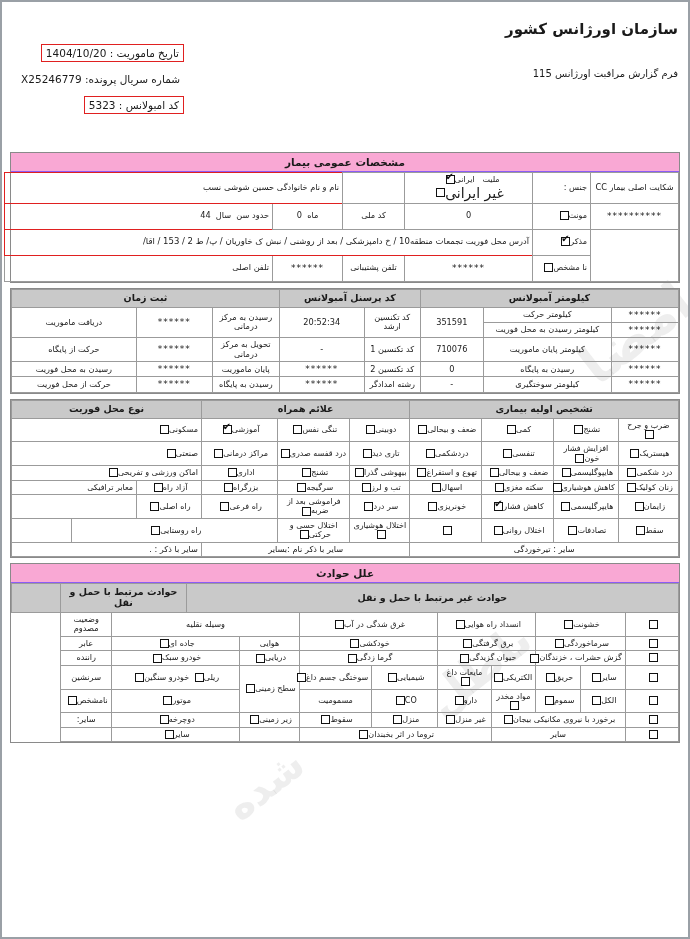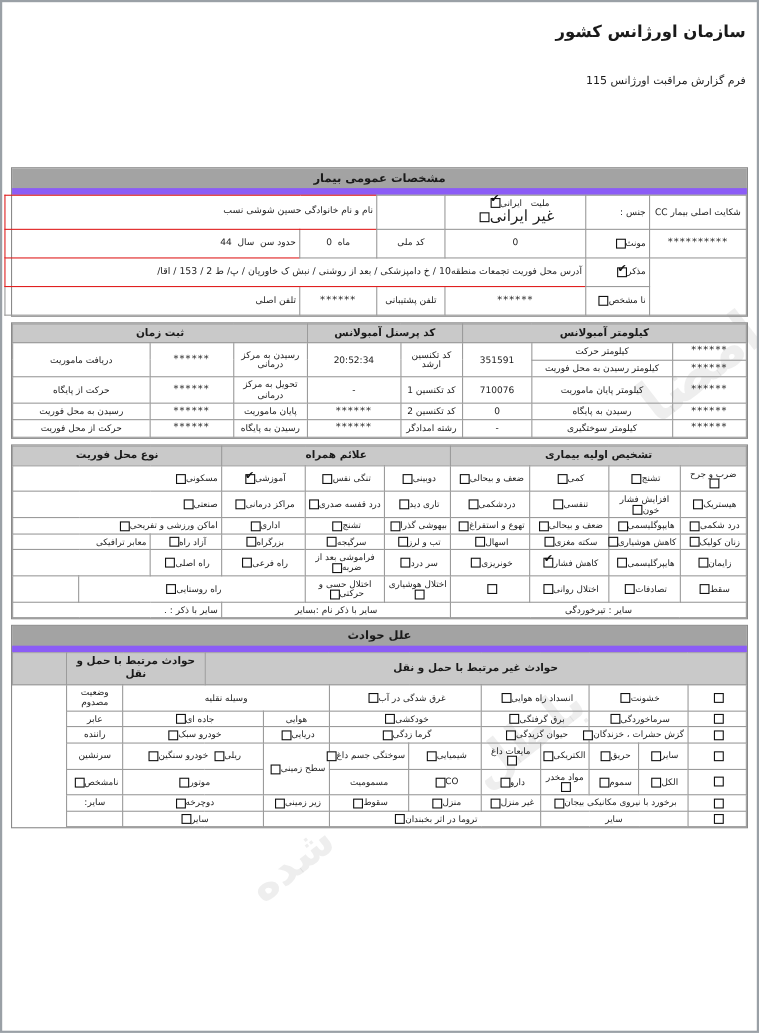--- a/index.html
+++ b/index.html
@@ -52,22 +52,22 @@
   .meta-row{margin-bottom:9px;white-space:nowrap;}
   .boxed{border:1.6px solid #e02020;padding:2px 4px;display:inline-block;}
   .meta-plain{padding:2px 4px;display:inline-block;}
   .ltr{direction:ltr;unicode-bidi:embed;display:inline-block;}
 
   
   .sec{
     margin:0 8px 5px 8px;border:1px solid #8a8a8a;box-sizing:border-box;
   }
   .sec-title{
-    background:#a3a3a3;text-align:center;font-size:10.5px;font-weight:bold;
-    padding:3px 0;border-bottom:6px solid #8b5cf6;
+    background:#f9a8d4;text-align:center;font-size:10.5px;font-weight:bold;
+    padding:3px 0;border-bottom:1px solid #8b5cf6;
   }
   table.grid{width:100%;border-collapse:collapse;font-size:8.2px;table-layout:fixed;}
   table.grid td,table.grid th{
     border:1px solid #9b9b9b;padding:2px 3px;vertical-align:middle;
     line-height:1.15;
   }
   table.grid th{background:#c9c9c9;font-weight:bold;font-size:9.5px;text-align:center;padding:3px 2px;}
   .lbl{text-align:right;white-space:nowrap;}
   .ctr{text-align:center;}
   .dots{letter-spacing:1px;font-size:9px;}
@@ -105,20 +105,40 @@
   <div class="content">
 
   <div class="header">
 
 
     <div class="title-block">
       <div class="title-main">سازمان اورژانس کشور</div>
       <div class="title-form">فرم گزارش مراقبت اورژانس 115</div>
     </div>
 
+    <div class="meta-block">
+      <div class="meta-row">
+        <span class="boxed">
+          <span>تاریخ ماموریت :</span>
+          <span class="ltr">1404/10/20</span>
+        </span>
+      </div>
+      <div class="meta-row">
+        <span class="meta-plain">
+          <span>شماره سریال پرونده:</span>
+          <span class="ltr">X25246779</span>
+        </span>
+      </div>
+      <div class="meta-row">
+        <span class="boxed">
+          <span>کد امبولانس :</span>
+          <span class="ltr">5323</span>
+        </span>
+      </div>
+    </div>
   </div>
 
   <div class="sec">
     <div class="sec-title">مشخصات عمومی بیمار</div>
     <table class="grid pt">
       <colgroup>
         <col style="width:88px">
             <col style="width:58px">
             <col style="width:128px">
         <col style="width:62px">

